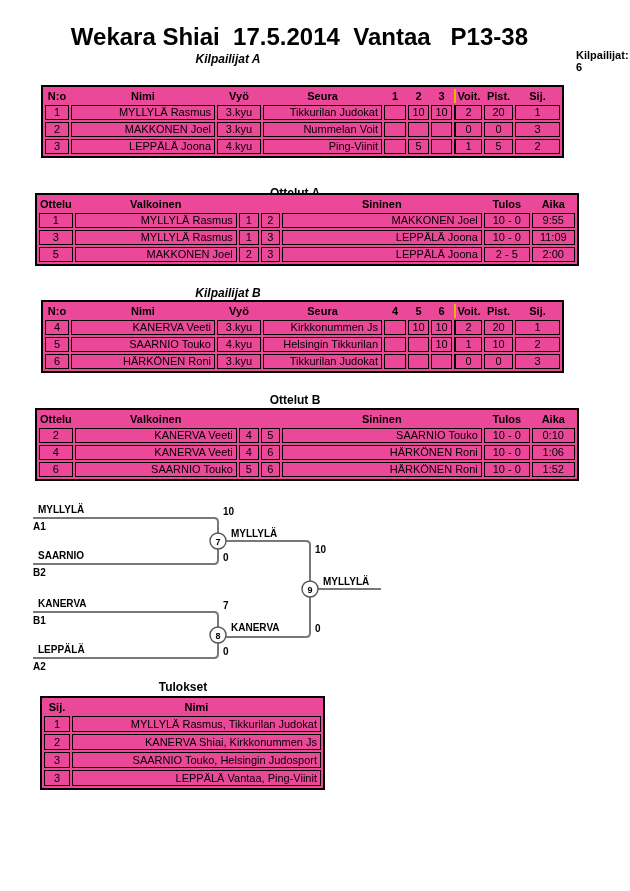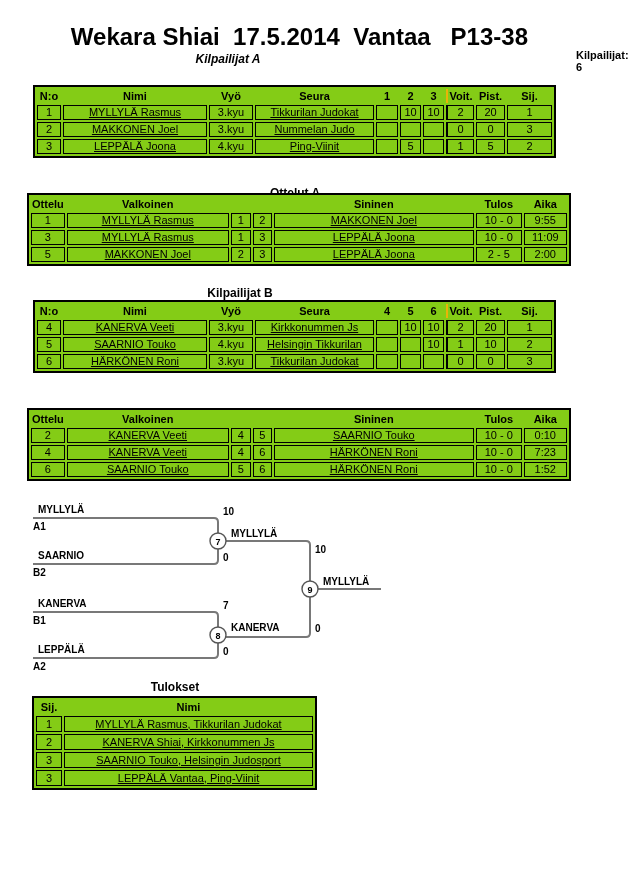--- a/index.html
+++ b/index.html
@@ -4,37 +4,37 @@
 <style>
   html,body{margin:0;padding:0;background:#fff;}
   .sheet{position:relative;width:630px;height:891px;background:#ffffff;
          font-family:"Liberation Sans",sans-serif;color:#000;overflow:hidden;}
   .main-title{position:absolute;top:23px;left:0;width:528px;text-align:right;
               font-size:24px;font-weight:bold;white-space:pre;}
   .competitors{position:absolute;top:49px;left:544px;font-size:11px;font-weight:bold;margin-left:32px;}
   .sec-title{position:absolute;font-size:12px;font-weight:bold;text-align:center;}
   .t-ka{top:52px;left:0;width:456px;font-style:italic;}
   .t-oa{top:186px;left:0;width:590px;}
-  .t-kb{top:286px;left:12px;width:456px;}
+  .t-kb{top:286px;left:0;width:456px;font-style:italic;}
   .t-ob{top:393px;left:0;width:590px;}
-  .t-tu{top:680px;left:0;width:350px;}
+  .t-tu{top:680px;left:8px;width:350px;}
   table{position:absolute;border-collapse:separate;border-spacing:2px;
-        border:2px solid #000;table-layout:fixed;background:#84cc16;}
+        border:2px solid #000;table-layout:fixed;background:#ec4899;margin-left:8px;}
   .tbl-ka{left:33px;top:85px;}
   .tbl-oa{left:27px;top:193px;}
   .tbl-kb{left:33px;top:300px;}
   .tbl-ob{left:27px;top:408px;}
   .tbl-tu{left:32px;top:696px;}
   th,td{box-sizing:border-box;font-size:11px;overflow:hidden;white-space:nowrap;
         padding:0 3px;vertical-align:middle;}
   th{font-weight:bold;height:14px;line-height:14px;padding:0 1px;text-align:center;}
   td{border:1px solid #000;height:15px;line-height:13px;}
   .tbl-tu td{height:16px;}
   .ctr{text-align:center;}
-  .lft{text-align:center;text-decoration:underline;}
+  .lft{text-align:right;}
   td.grp{border-left-width:2px;}
   th.grp{border-left:2px solid #eab308;}
   th.ovf{overflow:visible;}
   .bracket{position:absolute;left:25px;top:498px;}
   .bracket text{font-family:"Liberation Sans",sans-serif;font-weight:bold;
                 font-size:10px;fill:#000;}
   .bracket .bnum{font-size:9px;}
 </style>
 </head>
 <body>
@@ -82,21 +82,21 @@
         <td class="ctr">10</td>
         <td class="ctr">10</td>
         <td class="ctr grp">2</td>
         <td class="ctr">20</td>
         <td class="ctr">1</td>
       </tr>
       <tr>
         <td class="ctr">2</td>
         <td class="lft">MAKKONEN Joel</td>
         <td class="ctr">3.kyu</td>
-        <td class="lft">Nummelan Judo</td>
+        <td class="lft">Nummelan Voit</td>
         <td class="ctr"></td>
         <td class="ctr"></td>
         <td class="ctr"></td>
         <td class="ctr grp">0</td>
         <td class="ctr">0</td>
         <td class="ctr">3</td>
       </tr>
       <tr>
         <td class="ctr">3</td>
         <td class="lft">LEPPÄLÄ Joona</td>
@@ -226,20 +226,21 @@
         <td class="ctr"></td>
         <td class="ctr"></td>
         <td class="ctr"></td>
         <td class="ctr grp">0</td>
         <td class="ctr">0</td>
         <td class="ctr">3</td>
       </tr>
     </tbody>
   </table>
 
+  <div class="sec-title t-ob">Ottelut B</div>
   <table class="tbl-ob">
     <colgroup>
         <col style="width:26px">
         <col style="width:162px">
         <col style="width:20px">
         <col style="width:19px">
         <col style="width:200px">
         <col style="width:46px">
         <col style="width:43px">
       </colgroup>
@@ -264,21 +265,21 @@
         <td class="ctr">10 - 0</td>
         <td class="ctr">0:10</td>
       </tr>
       <tr>
         <td class="ctr">4</td>
         <td class="lft">KANERVA Veeti</td>
         <td class="ctr">4</td>
         <td class="ctr">6</td>
         <td class="lft">HÄRKÖNEN Roni</td>
         <td class="ctr">10 - 0</td>
-        <td class="ctr">7:23</td>
+        <td class="ctr">1:06</td>
       </tr>
       <tr>
         <td class="ctr">6</td>
         <td class="lft">SAARNIO Touko</td>
         <td class="ctr">5</td>
         <td class="ctr">6</td>
         <td class="lft">HÄRKÖNEN Roni</td>
         <td class="ctr">10 - 0</td>
         <td class="ctr">1:52</td>
       </tr>

